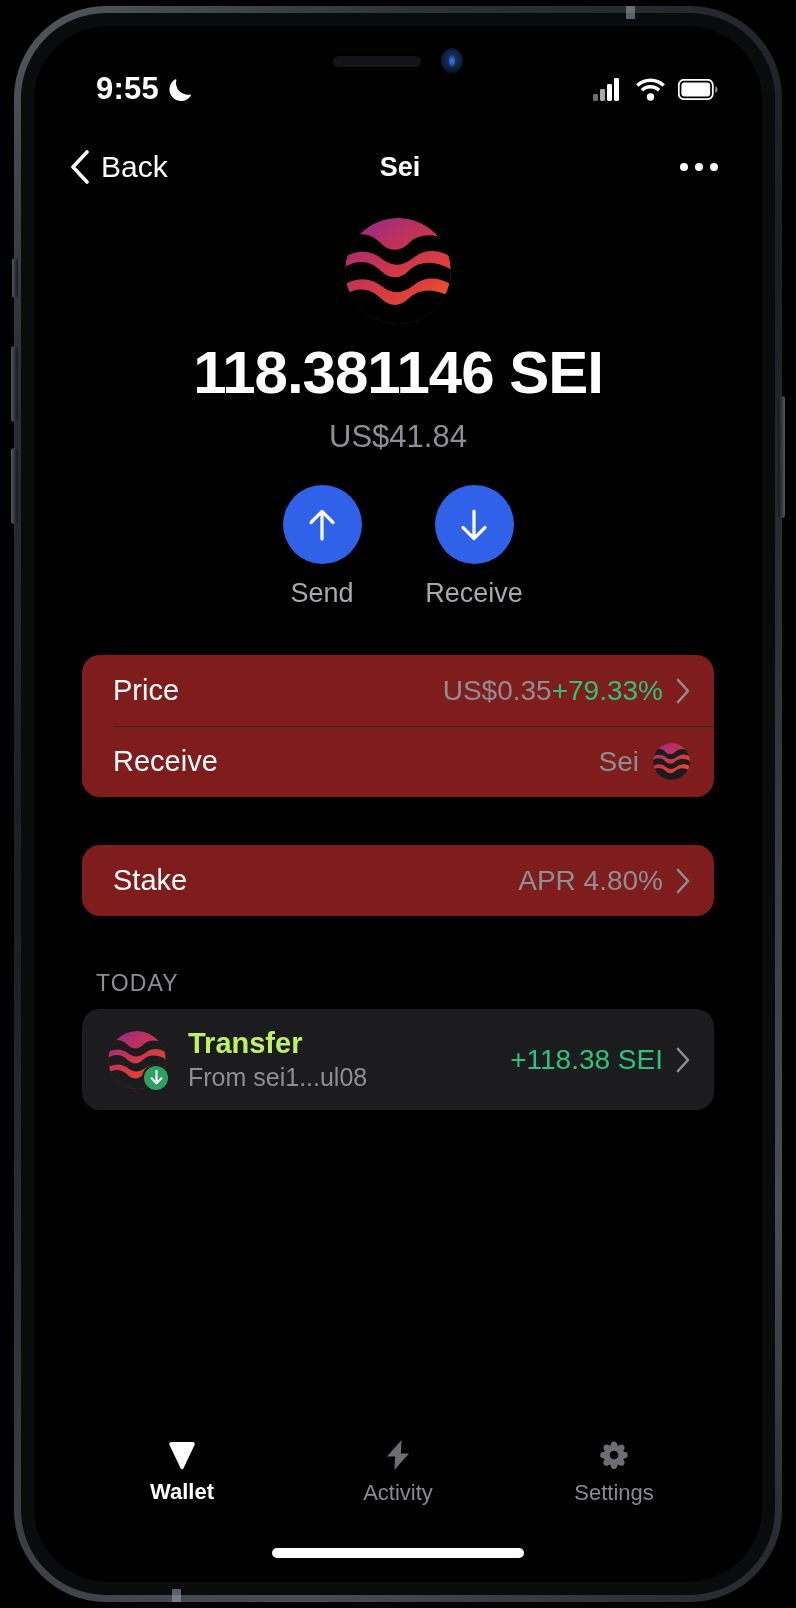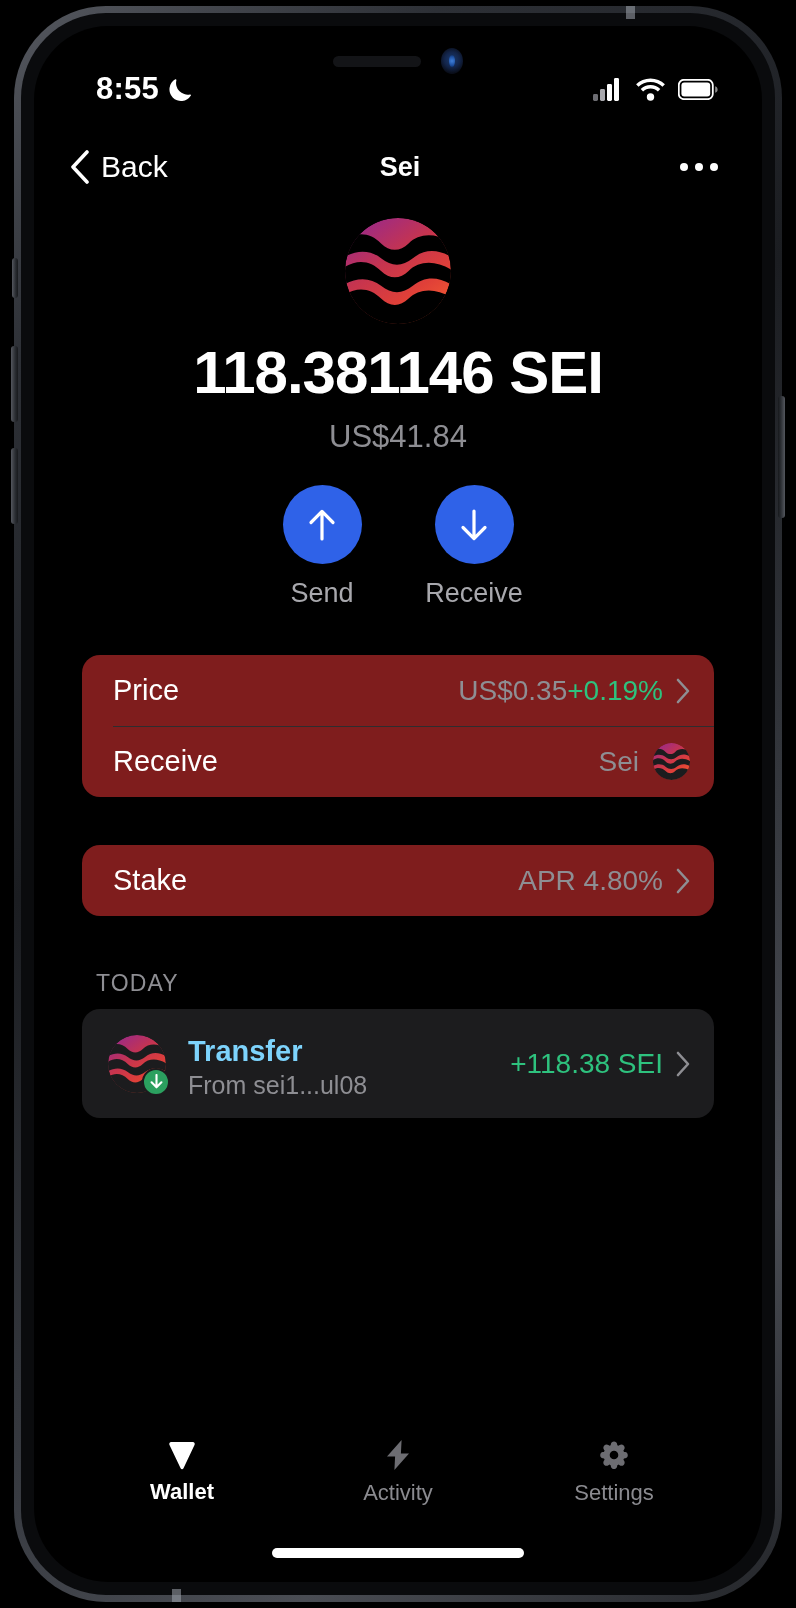--- a/index.html
+++ b/index.html
@@ -272,24 +272,23 @@
     position: absolute;
     right: -4px; bottom: -3px;
     width: 28px; height: 28px;
     border-radius: 50%;
     background: #2ba05f;
     border: 2px solid #1c1c1e;
     display: flex; align-items: center; justify-content: center;
   }
   .tx-text { margin-left: 22px; flex: 1; }
   .tx-title {
-    color: #7dd3fc;
+    color: #bef264;
     font-size: 29px;
     font-weight: 700;
-    margin-top: 8px;
   }
   .tx-sub {
     margin-top: 3px;
     color: #8e8e93;
     font-size: 25px;
     font-weight: 400;
   }
   .tx-amount {
     color: #2ec27e;
     font-size: 28px;
@@ -348,21 +347,21 @@
 
   <div class="screen">
 
     <div class="notch">
       <div class="notch-speaker"></div>
       <div class="notch-camera"></div>
     </div>
 
     <div class="status-bar">
       <div class="status-left">
-        <span class="status-time">8:55</span>
+        <span class="status-time">9:55</span>
         <svg class="moon-icon" width="26" height="28" viewBox="0 0 26 28">
           <path d="M22 19.4A11.6 11.6 0 0 1 8.4 5.2a.8.8 0 0 0-1.1-.9A11.6 11.6 0 1 0 22.9 20.5a.8.8 0 0 0-.9-1.1z" fill="#ffffff"></path>
         </svg>
       </div>
       <div class="status-right">
         <svg width="30" height="23" viewBox="0 0 30 23">
           <rect x="0" y="16" width="5" height="7" rx="1.4" fill="#6d6d72"></rect>
           <rect x="7" y="11" width="5" height="12" rx="1.4" fill="#a8a8ad"></rect>
           <rect x="14" y="6" width="5" height="17" rx="1.4" fill="#ffffff"></rect>
           <rect x="21" y="0" width="5" height="23" rx="1.4" fill="#ffffff"></rect>
@@ -441,21 +440,21 @@
           </div>
           <div class="action-label">Receive</div>
         </div>
       </div>
 
       <div class="card card-info">
         <div class="row">
           <span class="row-label">Price</span>
           <span class="row-value">
             <span>US$0.35</span>
-            <span class="value-change-up">+0.19%</span>
+            <span class="value-change-up">+79.33%</span>
           </span>
           <span class="chevron">
             <svg width="14" height="26" viewBox="0 0 14 26">
               <path d="M2 2l10 11L2 24" fill="none" stroke="#8e8e93" stroke-width="2.6" stroke-linecap="round" stroke-linejoin="round"></path>
             </svg>
           </span>
         </div>
         <div class="row">
           <span class="row-label">Receive</span>
           <span class="row-value">

